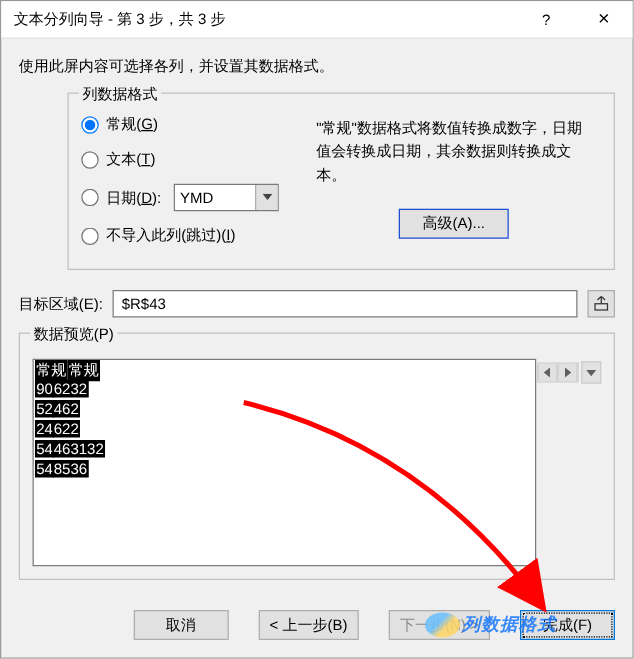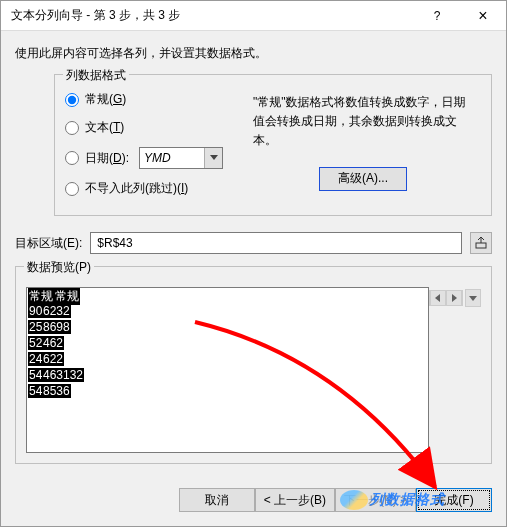--- a/index.html
+++ b/index.html
@@ -15,21 +15,21 @@
 .instruction { margin: 4px 0 12px 0; color: #000; }
 
 .fieldset { border: 1px solid #c0c0c0; position: relative; margin-bottom: 10px; }
 .fieldset .legend { position: absolute; top: -8px; left: 8px; background: #f0f0f0; padding: 0 3px; color: #000; }
 .col-format { height: 142px; display: flex; padding: 14px 10px 10px 10px; margin-left: 39px; }
 .radios { width: 180px; display: flex; flex-direction: column; gap: 11px; padding-top: 2px; }
 .radio-row { display: flex; align-items: center; gap: 6px; }
 .radio-row input[type=radio] { width: 14px; height: 14px; }
 .radio-row label { cursor: pointer; }
 .radio-row .u { text-decoration: underline; }
-.ymd-select { width: 84px; height: 22px; border: 1px solid #7a7a7a; background: #fff; padding-left: 4px; display: flex; align-items: center; justify-content: space-between; margin-left: 4px; font-style: italic; }
+.ymd-select { width: 84px; height: 22px; border: 1px solid #7a7a7a; background: #fff; padding-left: 4px; display: flex; align-items: center; justify-content: space-between; margin-left: 4px; }
 .ymd-select .arrow { width: 18px; height: 20px; background: #e1e1e1; display: flex; align-items: center; justify-content: center; border-left: 1px solid #adadad; }
 
 .right-col { flex: 1; padding: 4px 8px 0 8px; }
 .desc { color: #000; line-height: 1.6; margin-bottom: 16px; }
 .adv-wrap { text-align: center; }
 .adv-btn { display: inline-flex; align-items: center; justify-content: center; height: 24px; border: 1px solid #1d4ed8; background: #e1e1e1; padding: 0 18px; cursor: pointer; }
 
 .target-row { display: flex; align-items: center; margin: 6px 0 12px 0; gap: 8px; }
 .target-row .lbl { white-space: nowrap; }
 .target-input { flex: 1; height: 22px; border: 1px solid #7a7a7a; background: #fff; padding: 0 6px; }
@@ -41,21 +41,21 @@
 .preview-box .header-row .col-h { position: absolute; top: 0; background: #000; color: #fff; padding: 0 1px; }
 .preview-box .data-row { height: 16px; position: relative; }
 .preview-box .data-row .cell { position: absolute; top: 0; background: #000; color: #fff; padding: 0 1px; white-space: pre; }
 
 .scrollbars { display: flex; align-items: center; height: 18px; margin-top: 2px; }
 .hscroll { height: 16px; flex: 1; border: 1px solid #ccc; background: #f0f0f0; position: relative; display: flex; }
 .hscroll .sbtn { width: 16px; height: 14px; background: #e1e1e1; display: flex; align-items: center; justify-content: center; border-left: 1px solid #ccc; border-right: 1px solid #ccc; }
 .hscroll .track { flex: 1; }
 .vscroll { width: 16px; height: 18px; border: 1px solid #ccc; background: #e1e1e1; display: flex; align-items: center; justify-content: center; margin-left: 2px; }
 
-.button-row { padding: 10px 14px 14px 14px; display: flex; justify-content: flex-end; gap: 0; position: relative; }
+.button-row { padding: 10px 14px 14px 14px; display: flex; justify-content: flex-end; gap: 24px; position: relative; }
 .btn { height: 24px; min-width: 76px; border: 1px solid #adadad; background: #e1e1e1; display: flex; align-items: center; justify-content: center; cursor: pointer; padding: 0 8px; }
 .btn.disabled { color: #888; cursor: default; }
 .btn.focus { border: 1px solid #0078d7; outline: 1px dotted #000; outline-offset: -3px; }
 
 .arrow-annotation { position: absolute; pointer-events: none; }
 .watermark { position: absolute; pointer-events: none; display: flex; align-items: center; gap: 2px; opacity: 0.85; }
 .watermark .logo { width: 28px; height: 20px; border-radius: 50% 50% 50% 50%; background: linear-gradient(135deg,#69c0ff 40%,#ffd666 60%); position: relative; }
 .watermark .txt { color: #1677ff; font-weight: bold; font-size: 14px; letter-spacing: 1px; font-style: italic; }
 </style>
 </head>
@@ -131,24 +131,20 @@
       <div class="legend"><span>数据预览(<span class="u">P</span>)</span></div>
 
       <div class="preview-box">
         <div class="header-row">
           <span class="col-h" style="left:1px;">常规</span>
           <span class="col-h" style="left:27px;">常规</span>
         </div>
         <div class="data-row">
           <span class="cell" style="left:1px;">90</span>
           <span class="cell" style="left:15px;">6232</span>
-        </div>
-        <div class="data-row">
-          <span class="cell" style="left:1px;">25</span>
-          <span class="cell" style="left:15px;">8698</span>
         </div>
         <div class="data-row">
           <span class="cell" style="left:1px;">52</span>
           <span class="cell" style="left:15px;">462</span>
         </div>
         <div class="data-row">
           <span class="cell" style="left:1px;">24</span>
           <span class="cell" style="left:15px;">622</span>
         </div>
         <div class="data-row">

